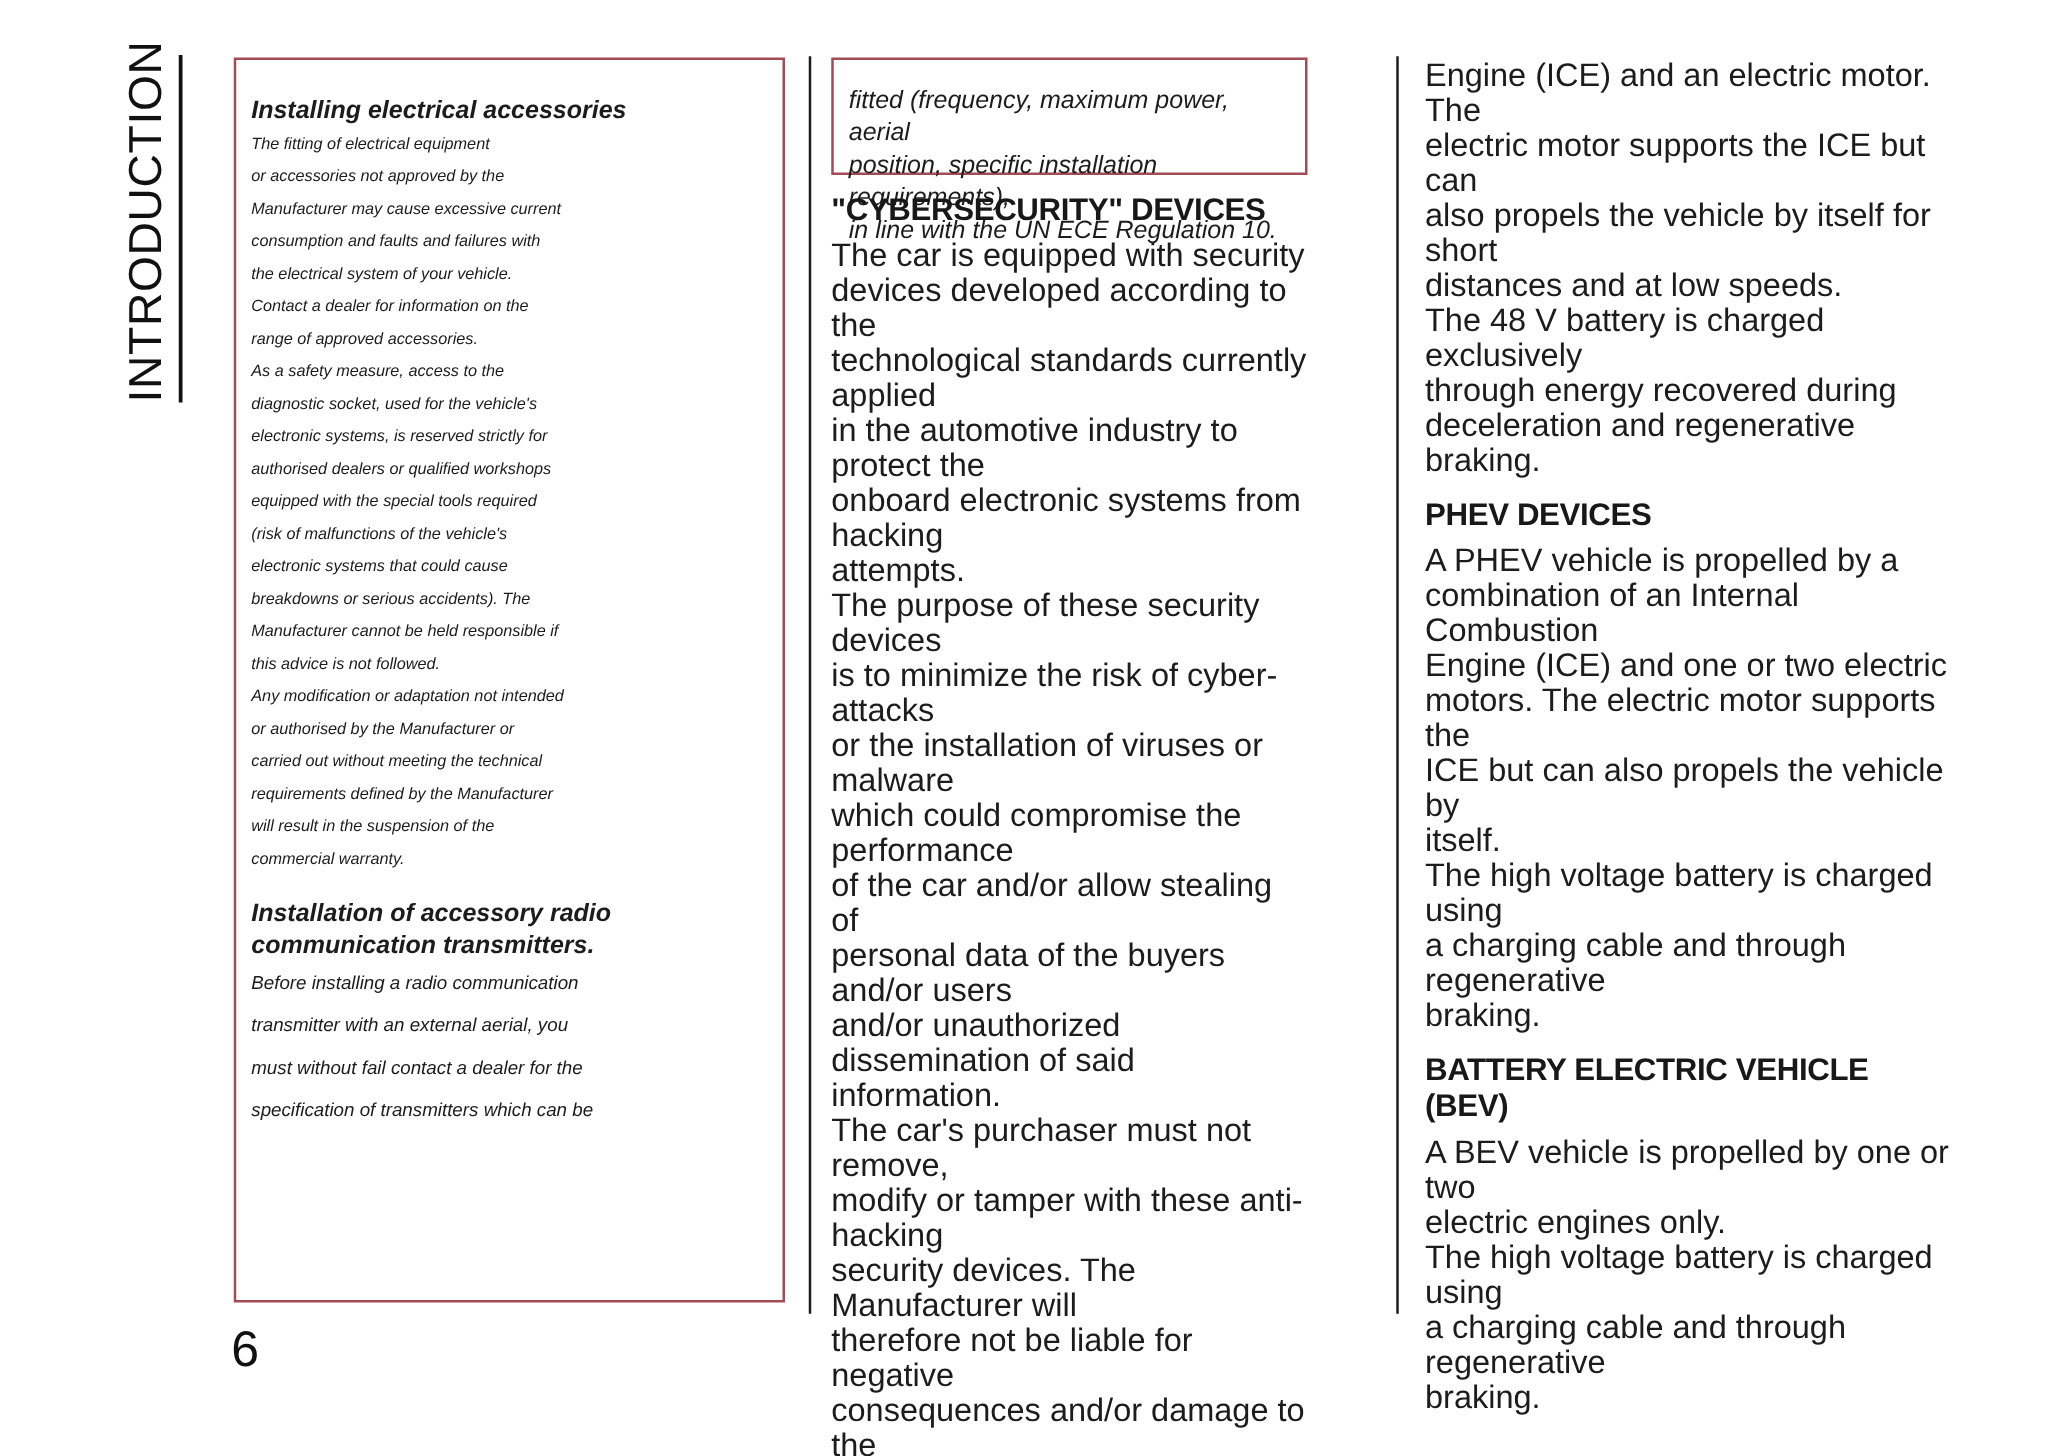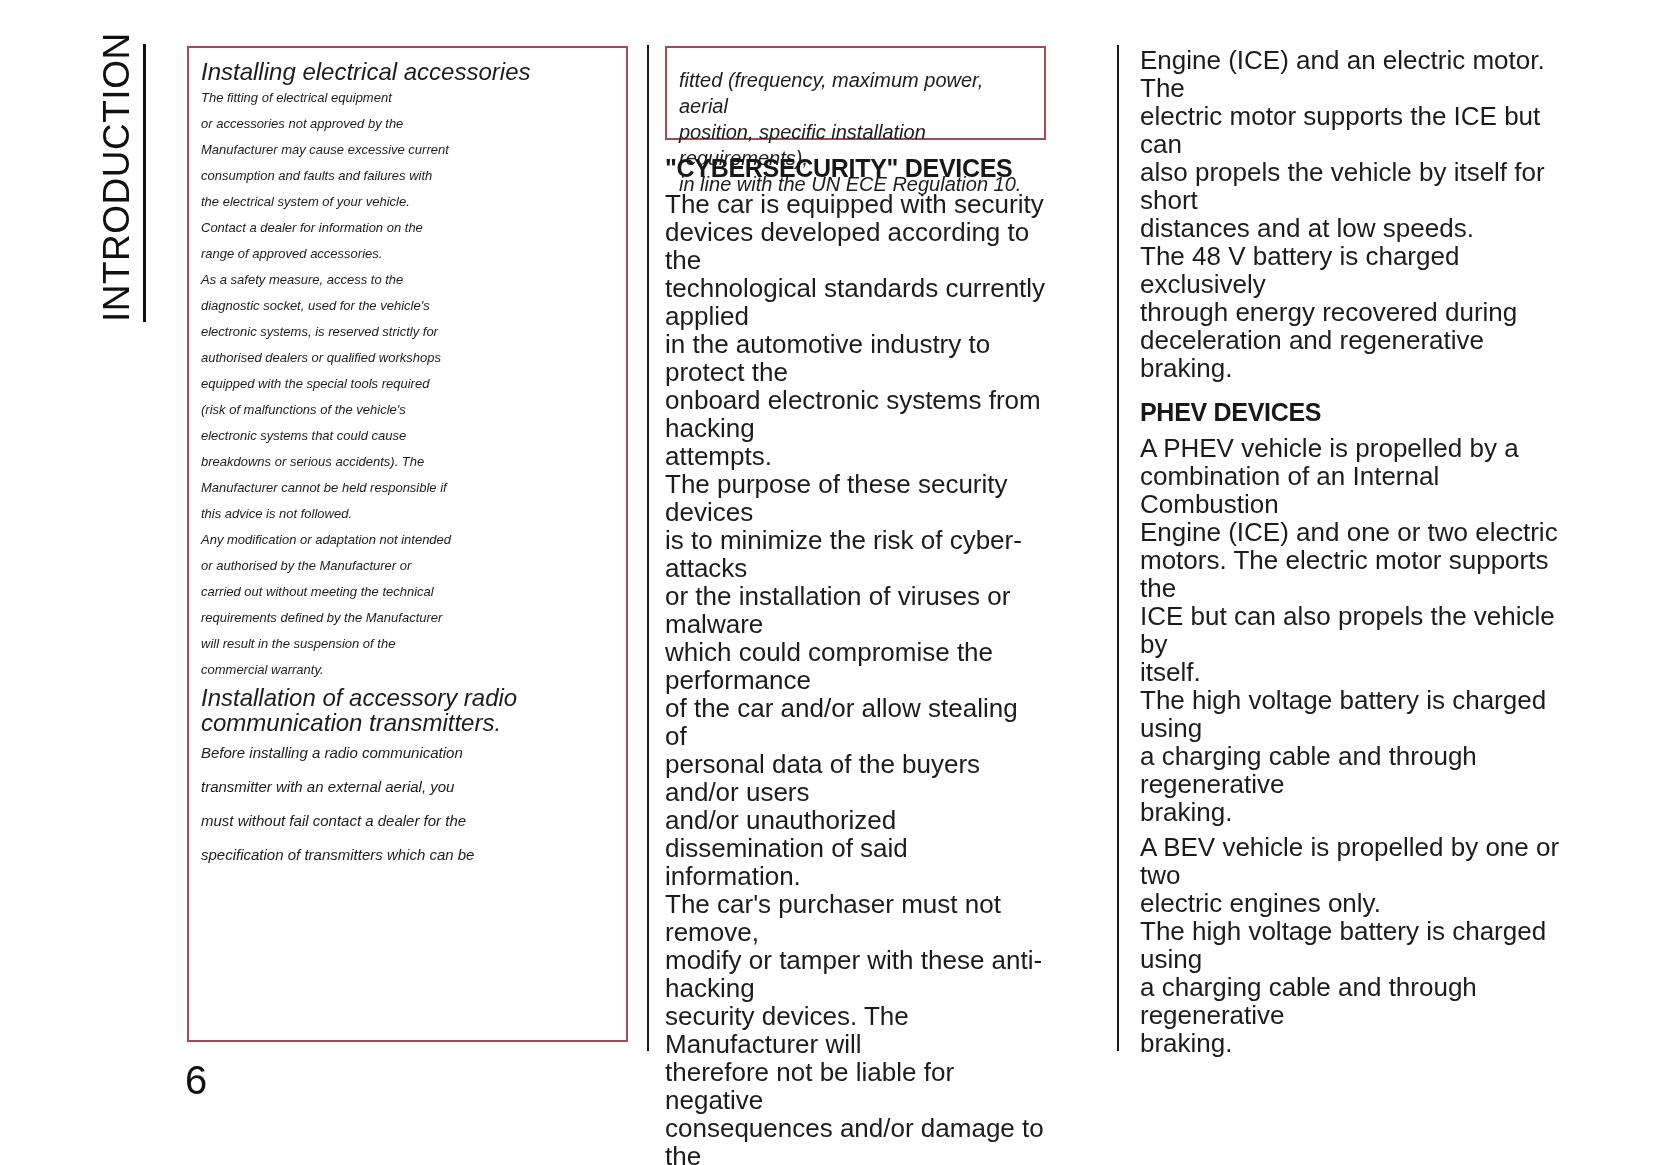--- a/index.html
+++ b/index.html
@@ -30,23 +30,23 @@
   }
   .box1{
     position:absolute;left:187px;top:46px;width:441px;height:996px;
     padding:9px 12px 0 12px;
   }
   .box2{
     position:absolute;left:665px;top:46px;width:381px;height:94px;
     padding:19px 12px 0 12px;
   }
   .sub-head-italic{
-    font-weight:400;font-style:italic;
-    font-size:24px;line-height:25px;
-    margin-top:2px;
+    font-weight:700;font-style:italic;
+    font-size:20px;line-height:25px;
+    margin-top:19px;
   }
   .box1 .body{margin-top:1px;}
   
   .divider{
     position:absolute;top:45px;width:2px;height:1006px;background:var(--ink);
   }
   .divider.d1{left:647px;}
   .divider.d2{left:1117px;}
   
   .col2{position:absolute;left:665px;top:46px;width:381px;}
@@ -166,20 +166,22 @@
   <div class="heading mt16">PHEV DEVICES</div>
   <div class="body pre">A PHEV vehicle is propelled by a
 combination of an Internal Combustion
 Engine (ICE) and one or two electric
 motors. The electric motor supports the
 ICE but can also propels the vehicle by
 itself.
 The high voltage battery is charged using
 a charging cable and through regenerative
 braking.</div>
+  <div class="heading mt16 pre">BATTERY ELECTRIC VEHICLE
+(BEV)</div>
   <div class="body pre">A BEV vehicle is propelled by one or two
 electric engines only.
 The high voltage battery is charged using
 a charging cable and through regenerative
 braking.</div>
 </div>
 
 <div class="page-number">6</div>
 
 </body></html>

